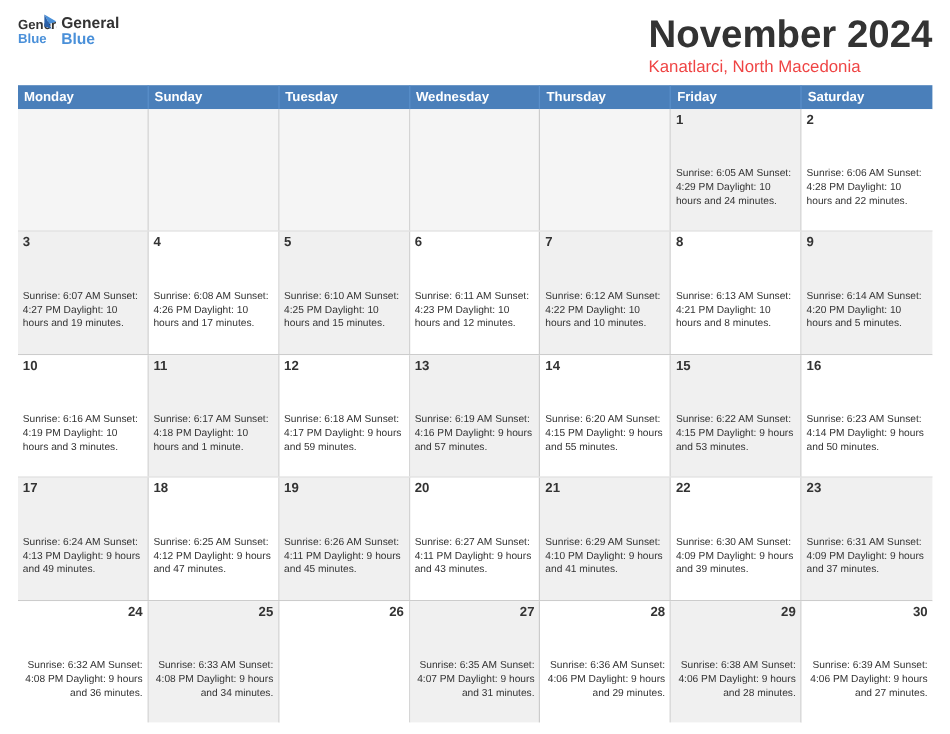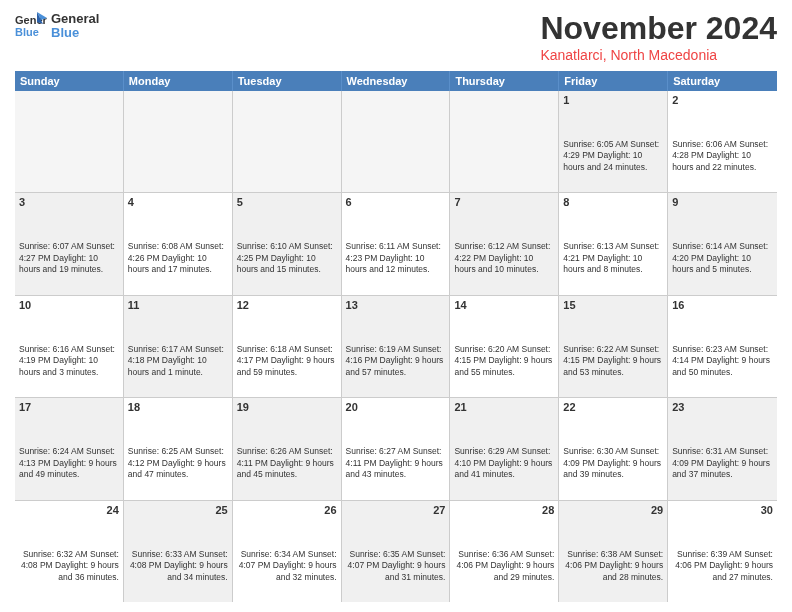--- a/index.html
+++ b/index.html
@@ -53,22 +53,22 @@
       </div>
     </div>
     <div class="title-area">
       <div class="month-title">November 2024</div>
       <div class="location">Kanatlarci, North Macedonia</div>
     </div>
   </div>
 
   <div class="calendar">
     <div class="cal-header" id="cal-header">
+        <div class="cal-header-cell">Monday</div>
         <div class="cal-header-cell">Sunday</div>
-        <div class="cal-header-cell">Monday</div>
         <div class="cal-header-cell">Tuesday</div>
         <div class="cal-header-cell">Wednesday</div>
         <div class="cal-header-cell">Thursday</div>
         <div class="cal-header-cell">Friday</div>
         <div class="cal-header-cell">Saturday</div>
       </div>
     <div class="cal-body" id="cal-body">
         <div class="cal-row">
           <div class="cal-cell empty"></div>
           <div class="cal-cell empty"></div>
@@ -253,24 +253,20 @@
           </div>
           <div class="cal-cell shaded">
             <div class="day-num">25</div>
             <div class="day-info">Sunrise: 6:33 AM
 Sunset: 4:08 PM
 Daylight: 9 hours
 and 34 minutes.</div>
           </div>
           <div class="cal-cell">
             <div class="day-num">26</div>
-            <div class="day-info">Sunrise: 6:34 AM
-Sunset: 4:07 PM
-Daylight: 9 hours
-and 32 minutes.</div>
           </div>
           <div class="cal-cell shaded">
             <div class="day-num">27</div>
             <div class="day-info">Sunrise: 6:35 AM
 Sunset: 4:07 PM
 Daylight: 9 hours
 and 31 minutes.</div>
           </div>
           <div class="cal-cell">
             <div class="day-num">28</div>

